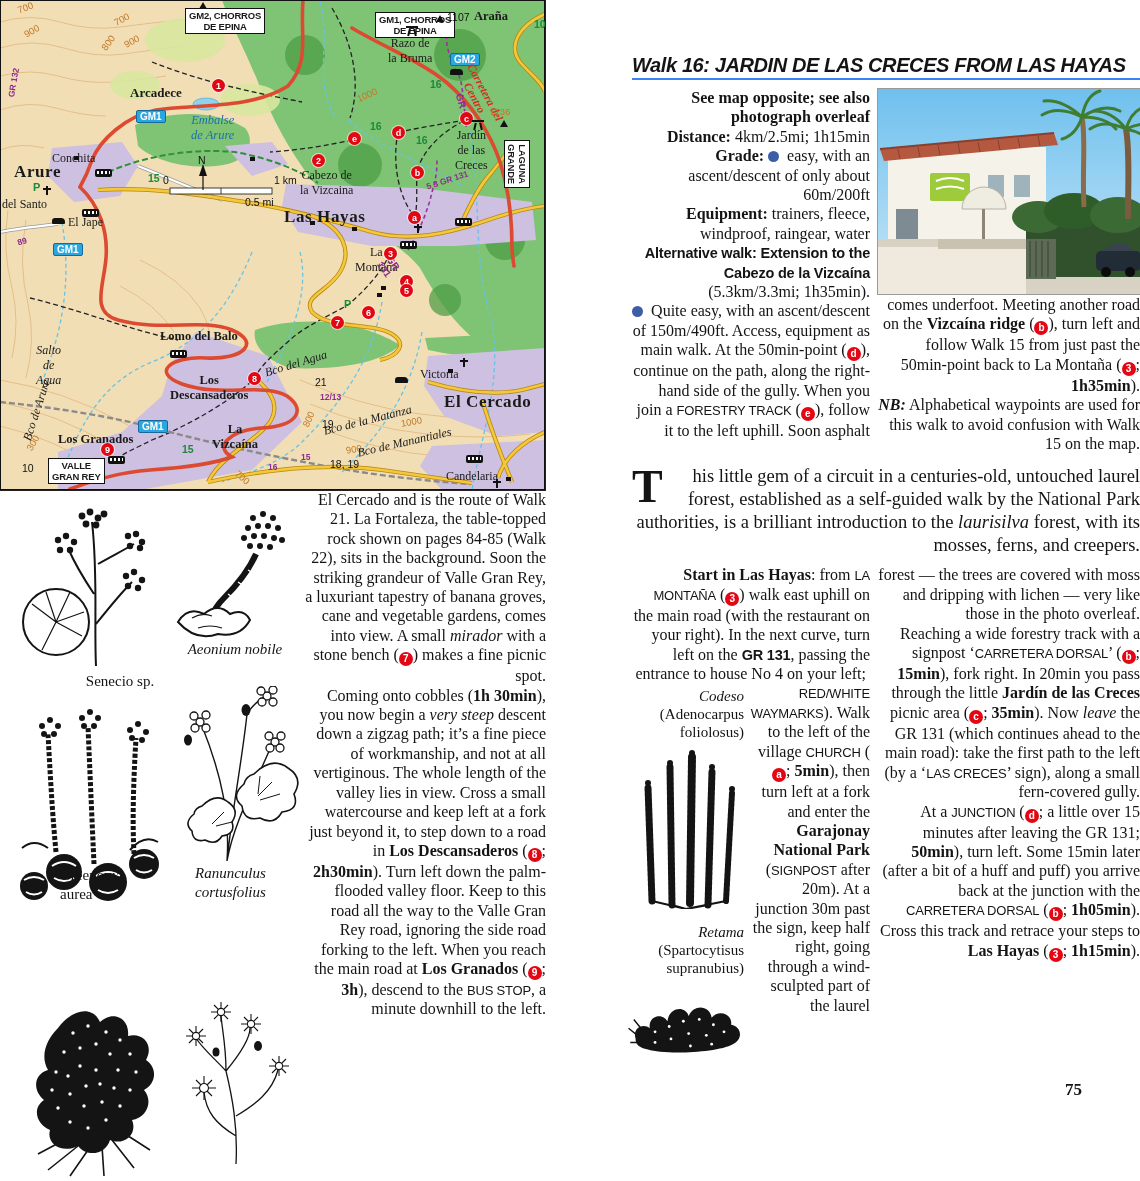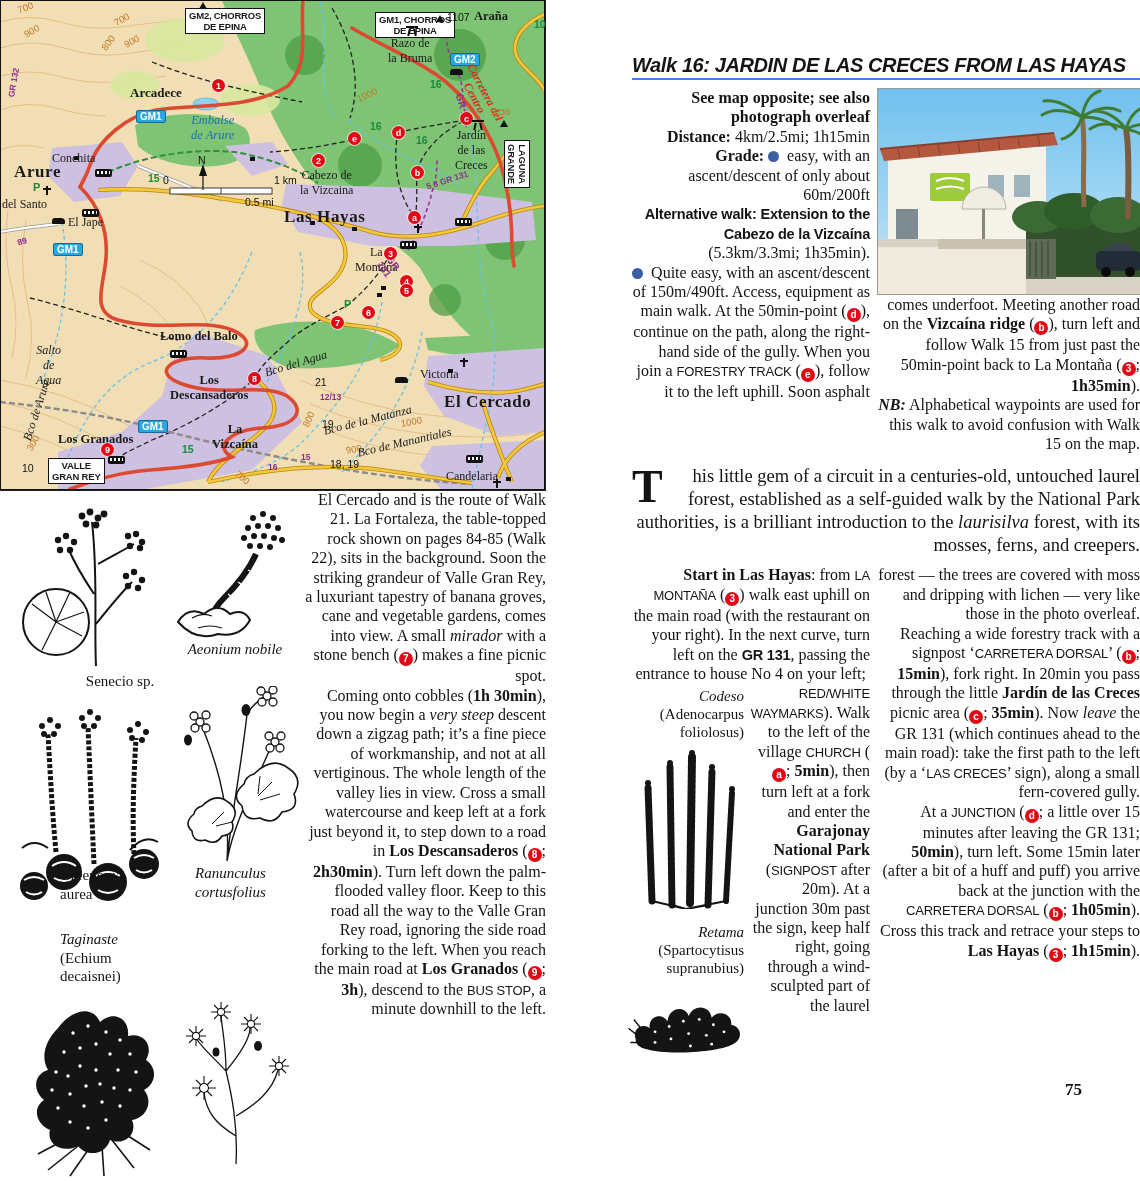--- a/index.html
+++ b/index.html
@@ -458,22 +458,20 @@
     <ellipse cx="16" cy="54" rx="4" ry="5.5" fill="#141414"></ellipse>
     <g fill="#fff" stroke="#141414" stroke-width="1.6">
       <path d="M82,88 q18,-18 34,-6 q16,10 6,26 q6,16 -12,18 q-8,14 -22,6 q-16,4 -18,-12 q-12,-10 2,-22 q2,-8 10,-10 Z"></path>
       <path d="M30,120 q14,-14 26,-4 q12,8 4,20 q4,12 -10,14 q-6,10 -17,4 q-12,3 -13,-9 q-9,-8 2,-17 q1,-6 8,-8 Z"></path>
     </g>
     <path d="M100,96 l-14,14 M108,108 l-20,6 M88,90 l-2,18 M52,126 l-12,12 M60,136 l-16,4" stroke="#141414" stroke-width="1" fill="none"></path>
   </svg>
   <div class="flab" style="left:195px;top:370px;width:98px"><span class="pl-i">Ranunculus
 cortusfolius</span></div>
 
-  <div class="flab" style="left:60px;top:436px;width:100px"><span class="pl-i">Taginaste</span><span>(Echium
-decaisnei)</span></div>
   <svg class="fl" style="left:18px;top:494px" width="150" height="190" viewBox="0 0 150 190">
     <path d="M40,40 C55,20 75,18 82,34 C95,22 112,30 110,48 C126,44 136,58 128,72 C140,80 138,96 126,102 C136,114 128,130 114,132 C120,146 106,158 92,152 C88,166 70,170 60,158 C44,166 28,156 32,142 C18,136 14,120 26,112 C14,102 16,86 30,82 C22,68 28,52 40,40 Z" fill="#141414"></path>
     <g fill="#fff">
       <circle cx="55" cy="45" r="1.7"></circle>
         <circle cx="70" cy="38" r="1.7"></circle>
         <circle cx="88" cy="44" r="1.7"></circle>
         <circle cx="102" cy="52" r="1.7"></circle>
         <circle cx="112" cy="66" r="1.7"></circle>
       <circle cx="118" cy="84" r="1.7"></circle>
         <circle cx="112" cy="102" r="1.7"></circle>
@@ -541,20 +539,21 @@
 </div>
 
 <div id="article">
   <h1><span>Walk 16: </span><span>JARDIN DE LAS CRECES FROM LAS HAYAS</span></h1>
 
   <div class="cols">
     <div class="colA">
       <p class="rt"><span class="seg s-b">See map opposite; see also photograph overleaf</span></p>
       <p class="rt"><span class="seg s-b">Distance: </span><span class="seg">4km/2.5mi; 1h15min</span></p>
       <p class="rt"><span class="seg s-b">Grade: </span><span class="seg s-dot"></span><span class="seg">  easy, with an ascent/descent of only about 60m/200ft</span></p>
+      <p class="rt"><span class="seg s-b">Equipment: </span><span class="seg">trainers, fleece, windproof, raingear, water</span></p>
       <p class="rt"><span class="seg s-alt">Alternative walk: Extension to the Cabezo de la Vizcaína </span><span class="seg">(5.3km/3.3mi; 1h35min).</span></p>
       <p class="rt"><span class="seg s-dot"></span><span class="seg">  Quite easy, with an ascent/descent of 150m/490ft. Access, equipment as main walk. At the 50min-point (</span><span class="seg s-wp">d</span><span class="seg">), continue on the path, along the right-hand side of the gully. When you join a </span><span class="seg s-sc">FORESTRY TRACK</span><span class="seg"> (</span><span class="seg s-wp">e</span><span class="seg">), follow it to the left uphill. Soon asphalt</span></p>
     </div>
     <div class="colB">
       <div id="photo">
         <svg width="263" height="205" viewBox="0 0 263 205">
           <defs>
             <linearGradient id="sky" x1="0" y1="0" x2="0" y2="1">
               <stop offset="0" stop-color="#6fc0ee"></stop>
                 <stop offset="1" stop-color="#c9e7f7"></stop>

